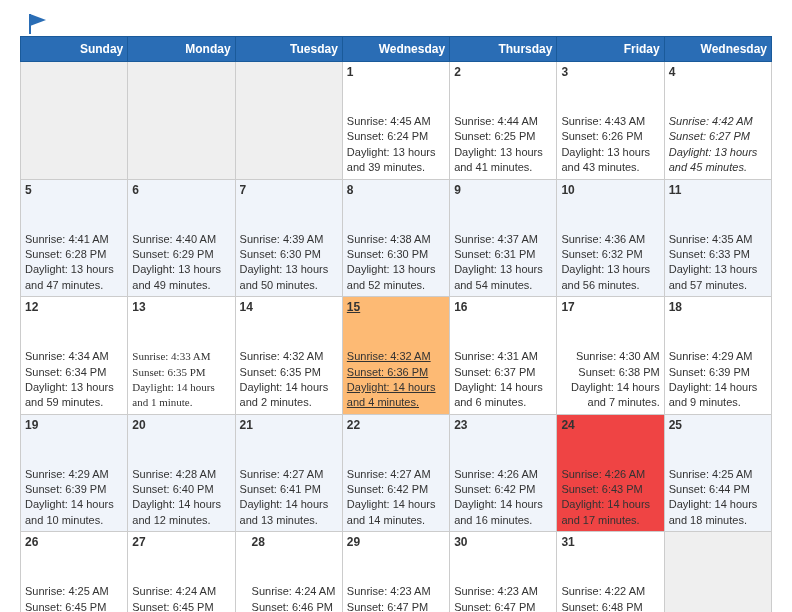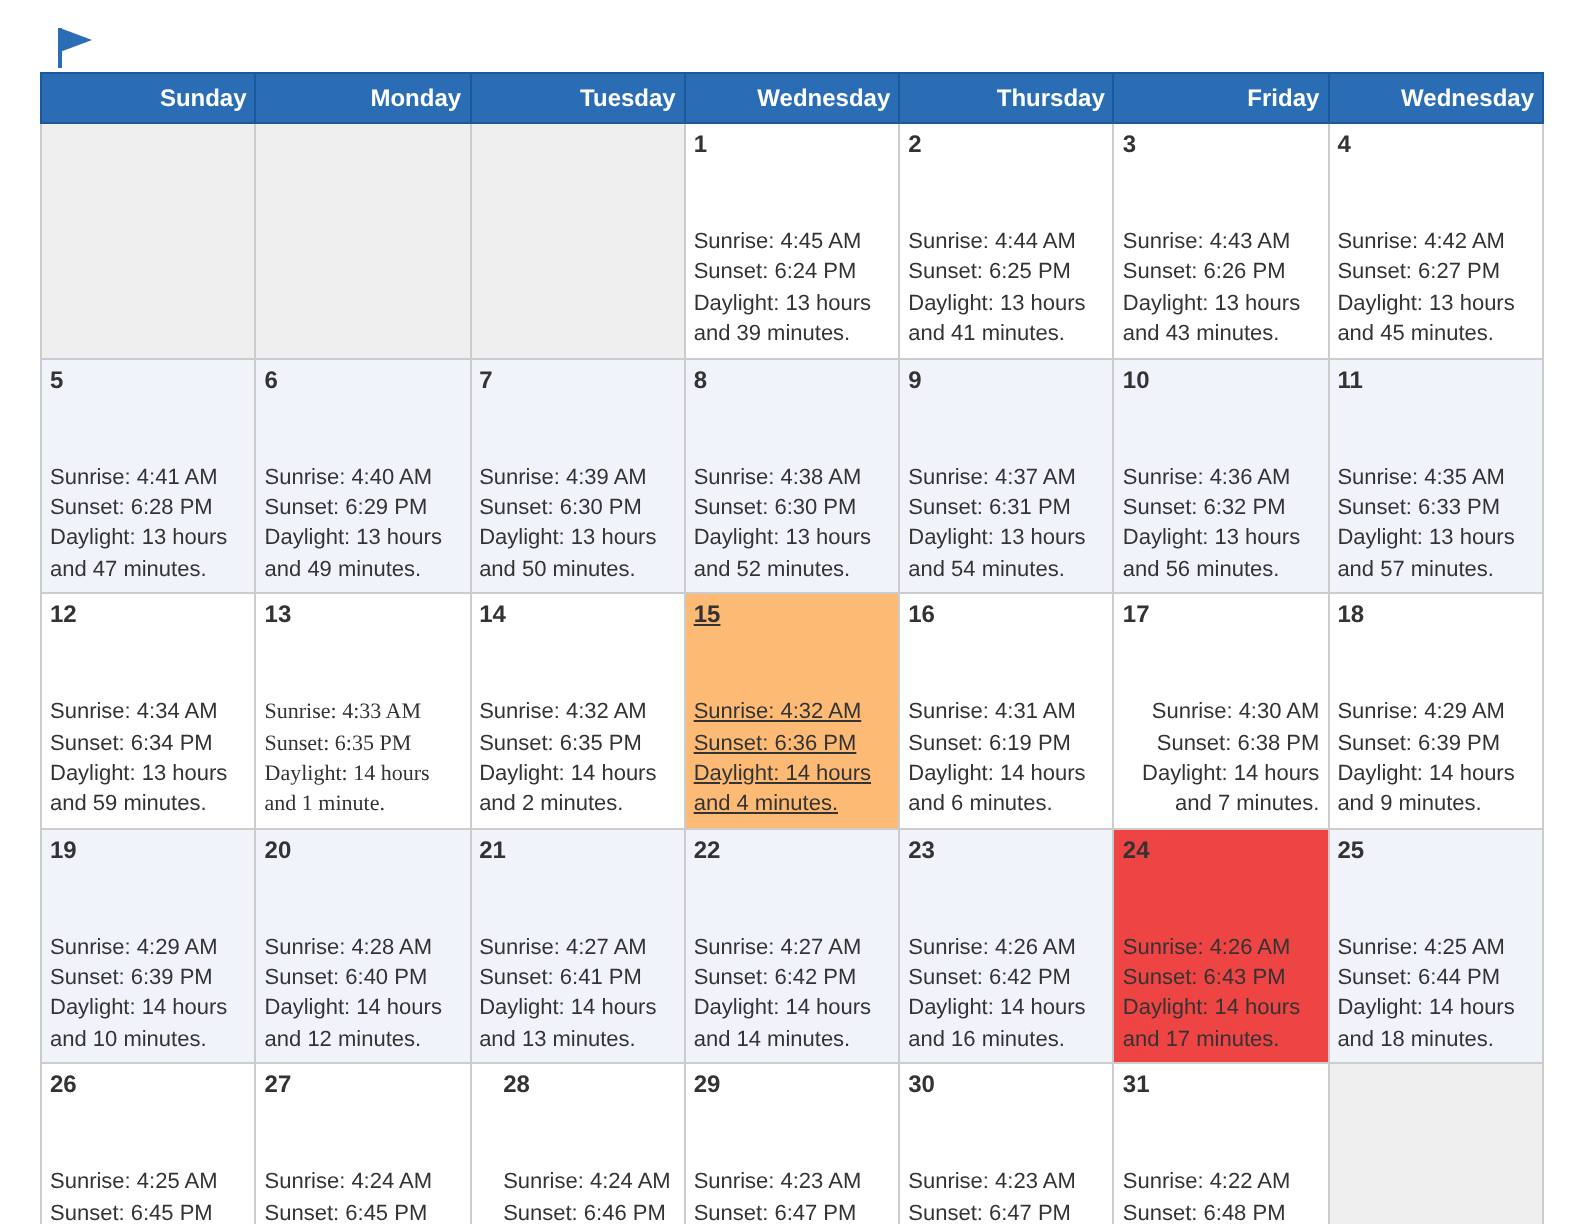--- a/index.html
+++ b/index.html
@@ -150,21 +150,21 @@
           </td>
           <td style="background: rgb(255, 255, 255);">
             <span class="day-num">3</span>
             <div class="day-info" style="white-space: pre-line;">Sunrise: 4:43 AM
 Sunset: 6:26 PM
 Daylight: 13 hours
 and 43 minutes.</div>
           </td>
           <td style="background: rgb(255, 255, 255);">
             <span class="day-num">4</span>
-            <div class="day-info" style="white-space: pre-line;">Sunrise: 4:42 AM
+            <div class="day-info" style="white-space: pre-line; font-style: italic;">Sunrise: 4:42 AM
 Sunset: 6:27 PM
 Daylight: 13 hours
 and 45 minutes.</div>
           </td>
         </tr>
         <tr>
           <td style="background: rgb(240, 244, 250);">
             <span class="day-num">5</span>
             <div class="day-info" style="white-space: pre-line;">Sunrise: 4:41 AM
 Sunset: 6:28 PM
@@ -239,21 +239,21 @@
           <td style="background: #fdba74; text-decoration: underline;">
             <span class="day-num">15</span>
             <div class="day-info" style="white-space: pre-line;">Sunrise: 4:32 AM
 Sunset: 6:36 PM
 Daylight: 14 hours
 and 4 minutes.</div>
           </td>
           <td style="background: rgb(255, 255, 255);">
             <span class="day-num">16</span>
             <div class="day-info" style="white-space: pre-line;">Sunrise: 4:31 AM
-Sunset: 6:19 PM
+Sunset: 6:37 PM
 Daylight: 14 hours
 and 6 minutes.</div>
           </td>
           <td style="background: rgb(255, 255, 255);">
             <span class="day-num">17</span>
             <div class="day-info" style="white-space: pre-line; text-align: right;">Sunrise: 4:30 AM
 Sunset: 6:38 PM
 Daylight: 14 hours
 and 7 minutes.</div>
           </td>

